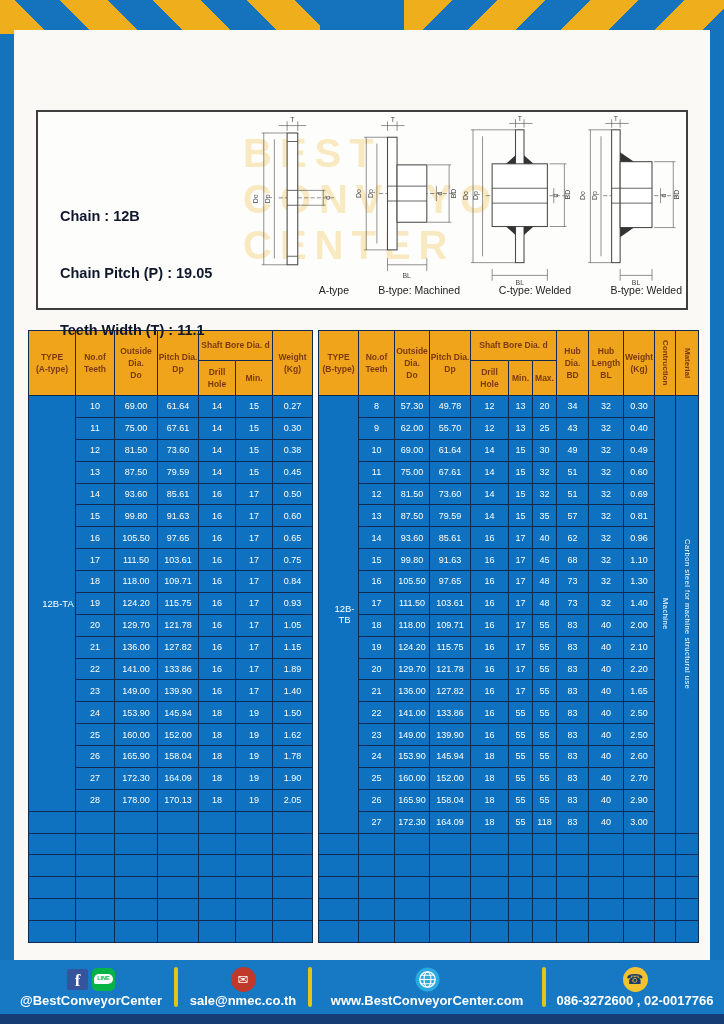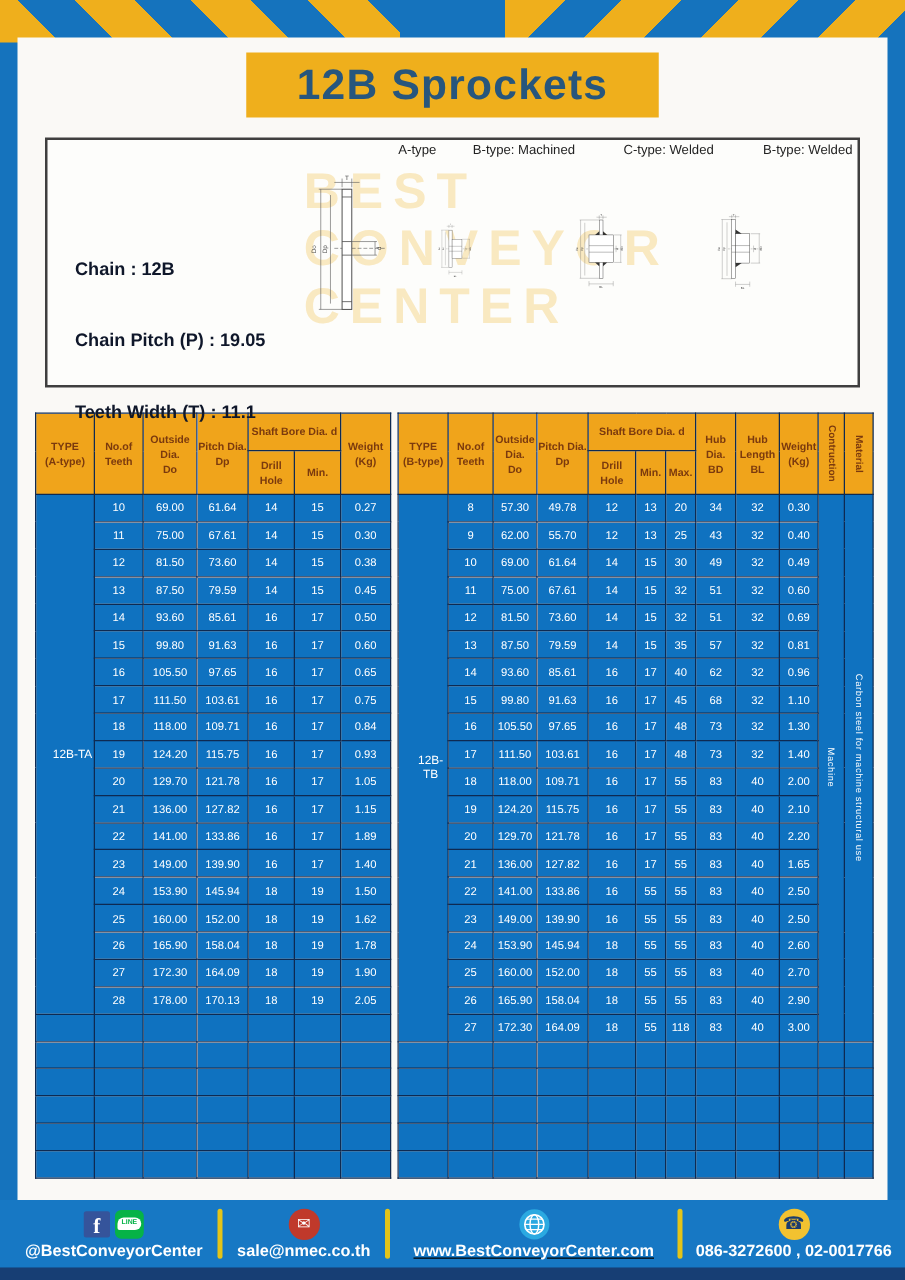--- a/index.html
+++ b/index.html
@@ -18,21 +18,21 @@
             display:flex; align-items:center; justify-content:center; }
   .banner span { font-size:34px; font-weight:bold; color:#27567D; letter-spacing:1px; }
 
   .spec-panel { position:absolute; left:36px; top:110px; width:652px; height:200px; background:#FDFDFB;
                 border:2px solid #3F3F3F; }
   .watermark { position:absolute; left:205px; top:18px; z-index:0; color:#F2C14E; opacity:.33;
                font-size:40px; font-weight:bold; letter-spacing:8px; line-height:1.15; }
   .spec-text { position:absolute; left:22px; top:58px; z-index:2; }
   .spec-line { font-size:14.5px; font-weight:bold; color:#0f172a; line-height:22px; white-space:nowrap;margin-top:35px; }
   .diagrams { position:absolute; right:2px; top:4px; width:446px; height:192px; z-index:1; display:flex; }
-  .diagram { width:111px; display:flex; flex-direction:row; align-items:flex-start; }
+  .diagram { width:111px; display:flex; flex-direction:column; align-items:flex-end; }
   .diagram svg { display:block; }
   .diagram .caption { font-size:10.5px; color:#222; margin-top:-2px; white-space:nowrap; }
   .dim-label { font-size:6.5px; fill:#444; font-family:"Liberation Sans",sans-serif; }
 
   
   table.tbl { position:absolute; border-collapse:collapse; table-layout:fixed; }
   .tbl-a { left:28px;  top:330px; width:284px; }
   .tbl-b { left:318px; top:330px; width:380px; }
   .tbl th, .tbl td { border:1.6px solid #0E2A52; padding:0; text-align:center; vertical-align:middle; overflow:hidden; }
   .tbl th { background:#F0A41B; color:#7B3A0E; font-size:8.5px; font-weight:bold; white-space:pre-line; line-height:1.45; }
@@ -41,21 +41,21 @@
   .tbl thead tr.h2 { height:35px; }
   .tbl tbody tr { height:21.88px; }
   th.vth { writing-mode:vertical-rl; white-space:nowrap; font-size:8px; }
   td.vcell { writing-mode:vertical-rl; white-space:nowrap; font-size:7.5px; letter-spacing:.5px; }
   td.type-cell { font-size:9.5px;padding-left:12px; }
 
   
   .footer { position:absolute; left:0; top:960px; width:724px; height:54px; background:#1778C4;
             display:flex; align-items:center; padding-left:8px; }
   .f-sec { display:flex; flex-direction:column; align-items:center; justify-content:center; }
-  .f-s1 { width:166px; } .f-s2 { width:130px; } .f-s3 { width:230px;text-decoration:underline; } .f-s4 { flex:1; }
+  .f-s1 { width:166px; } .f-s2 { width:130px; } .f-s3 { width:230px; } .f-s4 { flex:1; }
   .f-div { width:4px; height:40px; background:#E3C419; border-radius:2px; }
   .f-text { color:#fff; font-size:13px; font-weight:bold; margin-top:1px; white-space:nowrap; }
   .f-icons { display:flex; align-items:center; gap:4px; height:26px; }
   .fb-icon { width:21px; height:21px; background:#35549B; color:#fff; border-radius:2px;
              display:inline-flex; align-items:flex-end; justify-content:center;
              font-weight:bold; font-size:17px; line-height:.95; font-family:"Liberation Serif",serif; }
   .line-icon { width:23px; height:23px; background:#06B347; border-radius:5px;
                display:inline-flex; align-items:center; justify-content:center; }
   .line-bubble { background:#fff; color:#06B347; font-size:5.5px; font-weight:bold;
                  border-radius:6px 6px 6px 2px; padding:2px 3px; line-height:1; }
@@ -69,23 +69,20 @@
   .bottom-strip { position:absolute; left:0; bottom:0; width:724px; height:10px; background:#173E74; }
 </style>
 </head>
 <body>
 
 <div class="page">
   <div class="stripes stripes-left"></div>
   <div class="stripes stripes-right"></div>
   <div class="white-panel"></div>
 
-  <div class="banner">
-    <span>12B Sprockets</span>
-  </div>
 
   <div class="spec-panel">
     <div class="watermark">
       <div>BEST</div>
       <div>CONVEYOR</div>
       <div>CENTER</div>
     </div>
     <div class="spec-text">
       <div class="spec-line">Chain  :  12B</div>
       <div class="spec-line">Chain Pitch (P)  :  19.05</div>

